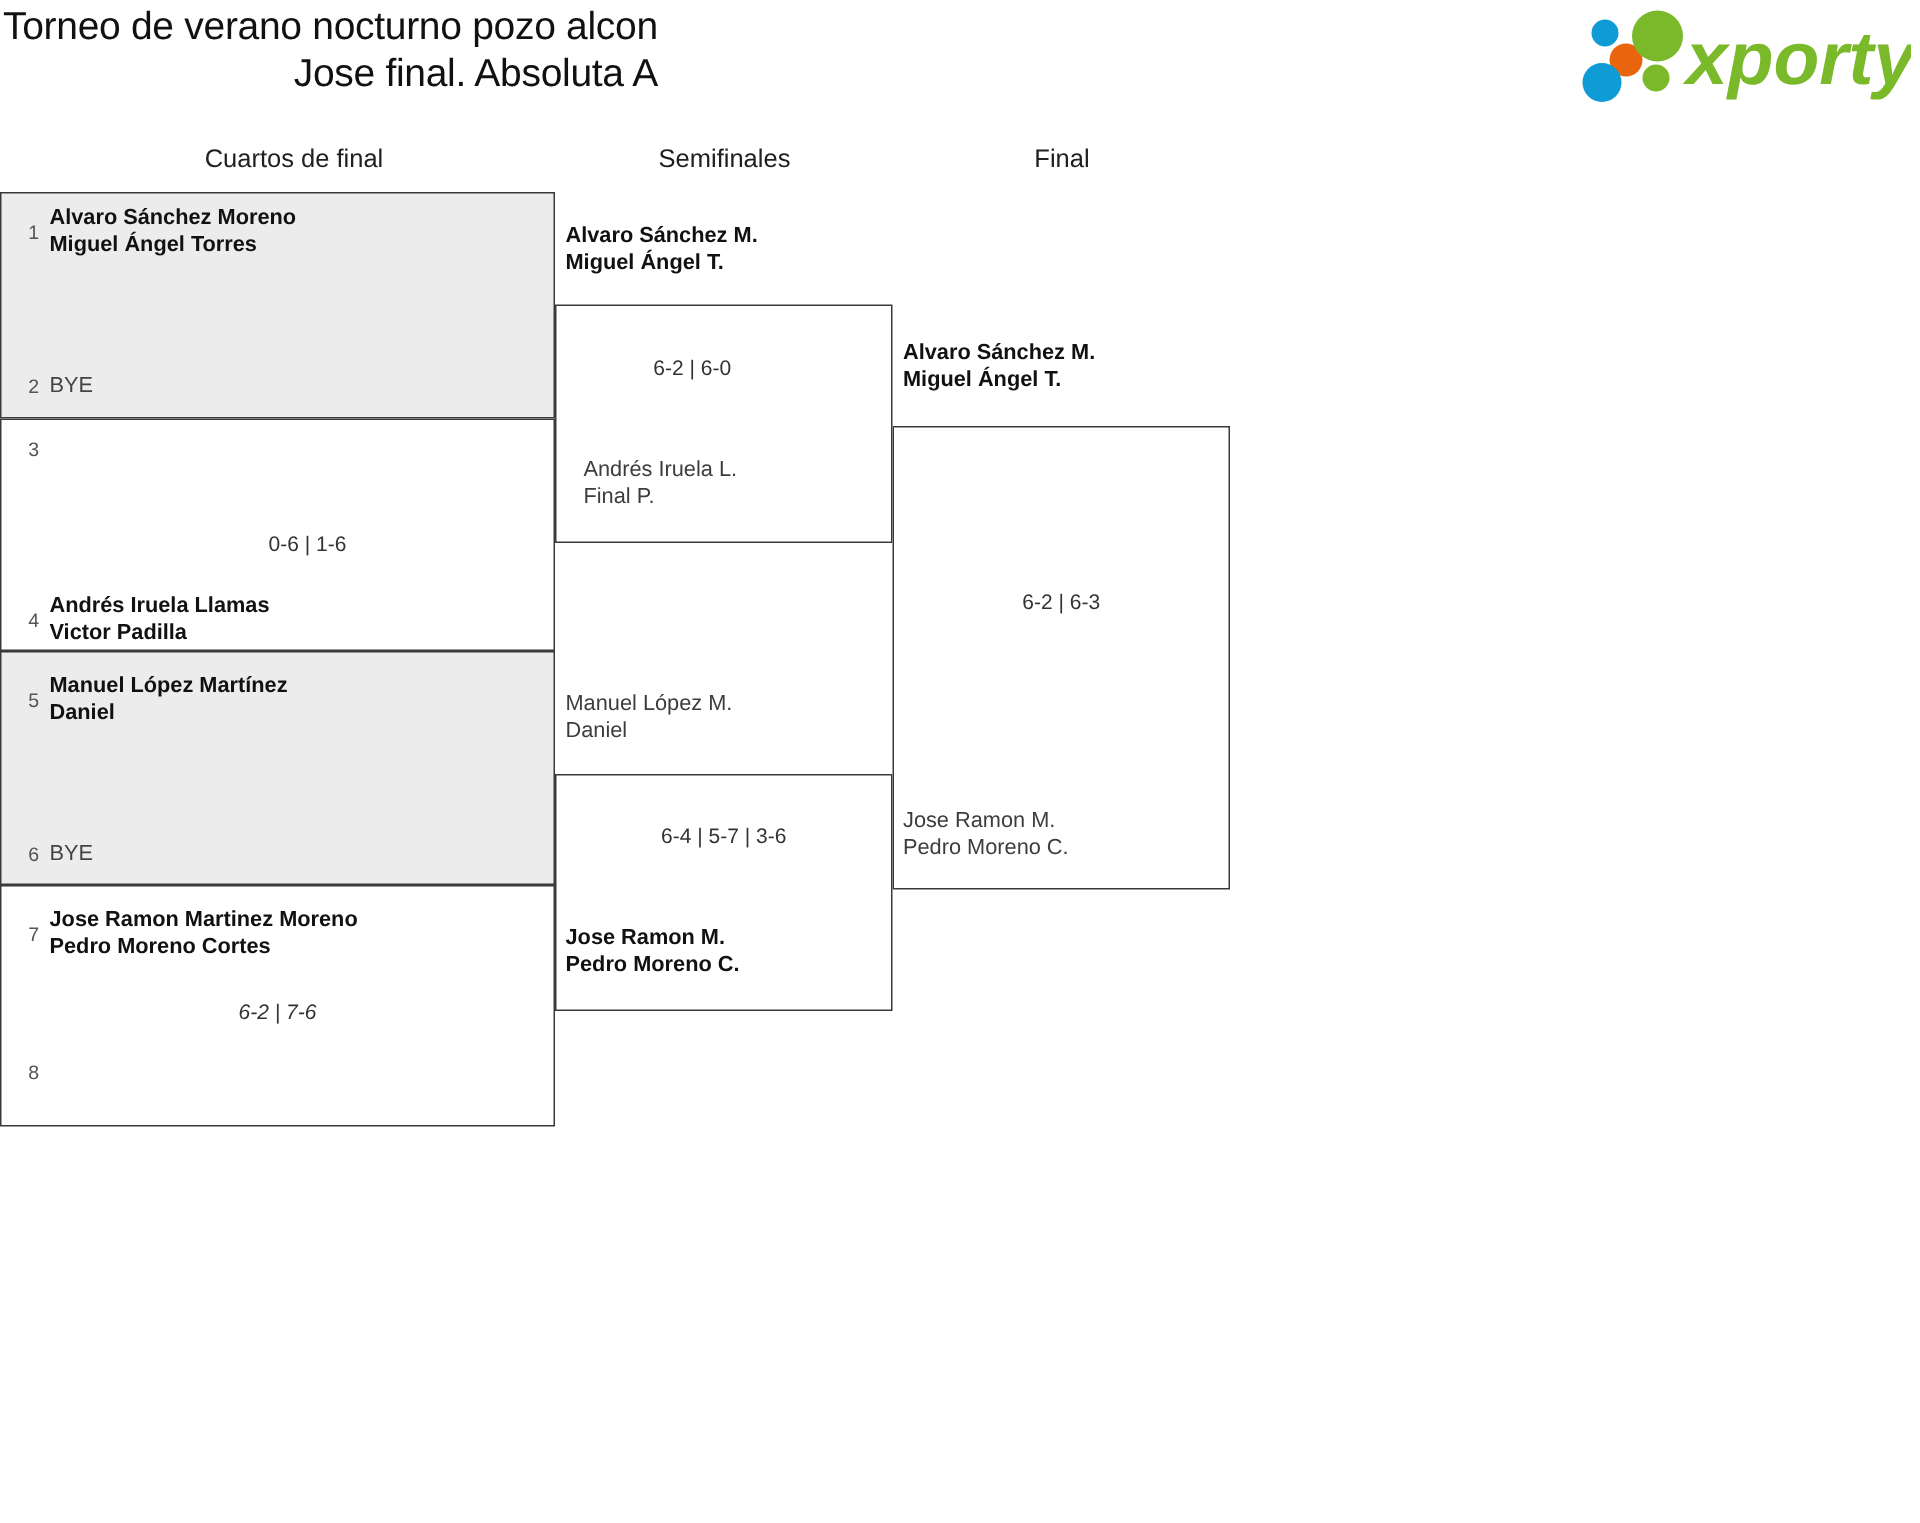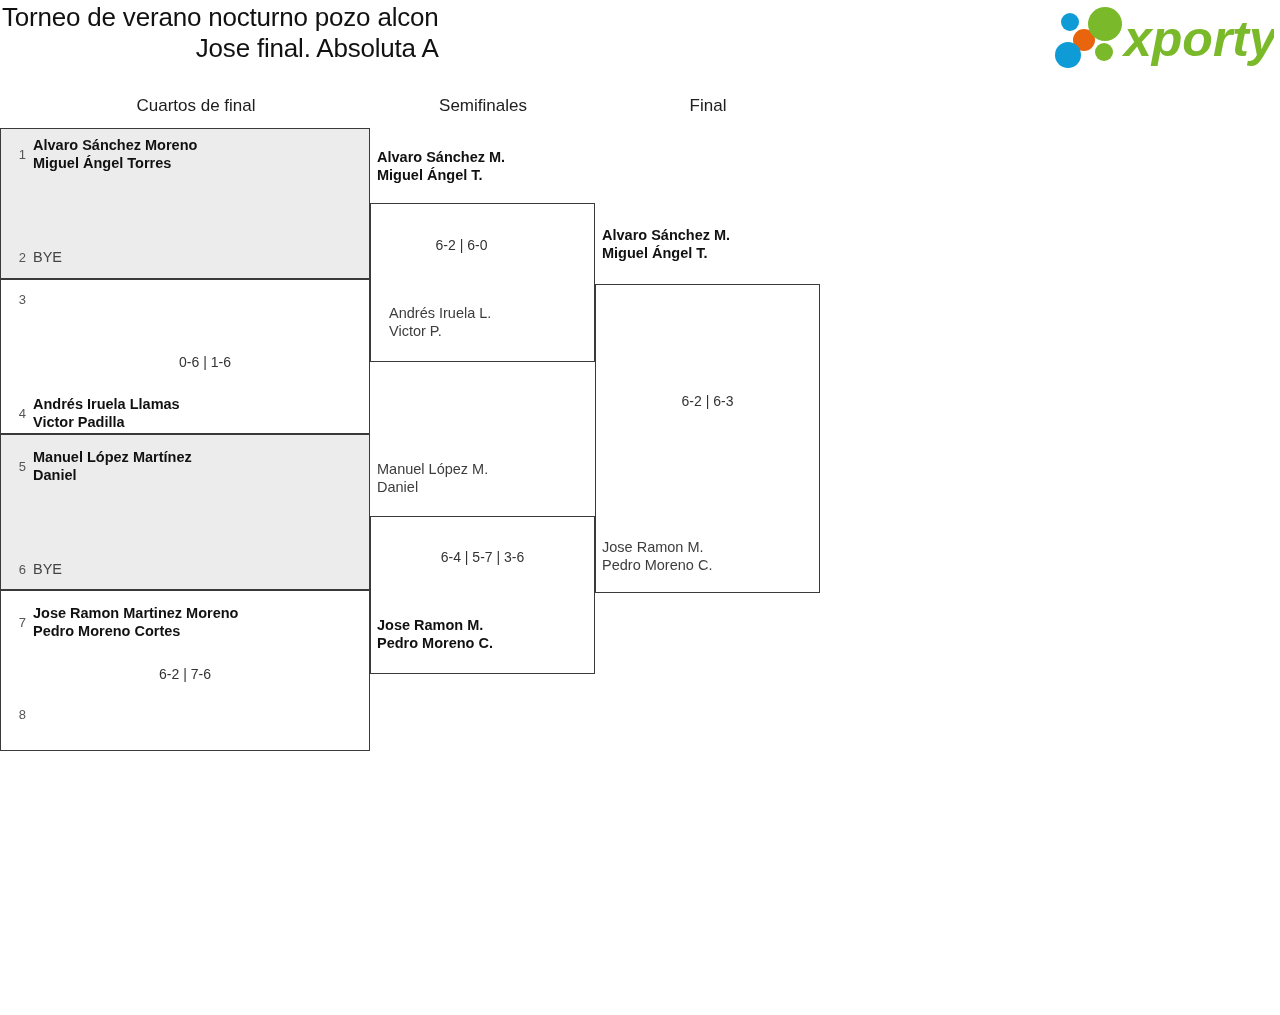--- a/index.html
+++ b/index.html
@@ -61,21 +61,21 @@
   #t1{left:4px; top:136px;}
   #t2{left:4px; top:248px;}
   #t3{left:4px; top:292px;}
   #t4{left:4px; top:395px;}
   #t5{left:4px; top:448px;}
   #t6{left:4px; top:560px;}
   #t7{left:4px; top:604px;}
   #t8{left:4px; top:707px;}
 
   #sc-qf2{left:0px;  top:354px;width:410px;}
-  #sc-qf4{left:0px;  top:666px;width:370px;}
+  #sc-qf4{left:0px;  top:666px;width:370px;font-style:italic;}
 
   
   #s1a{left:377px;top:148px;}
   #s1b{left:377px;top:304px;margin-left:12px;}
   #s2a{left:377px;top:460px;}
   #s2b{left:377px;top:616px;}
   #sc-sf1{left:370px;top:237px;width:183px;}
   #sc-sf2{left:370px;top:549px;width:225px;}
 
   
@@ -169,21 +169,21 @@
 
   <div class="team w" id="s1a">
     <div class="names">
       <span>Alvaro Sánchez M.</span>
       <span>Miguel Ángel T.</span>
     </div>
   </div>
   <div class="team l" id="s1b">
     <div class="names">
       <span>Andrés Iruela L.</span>
-      <span>Victor P.</span>
+      <span>Final P.</span>
     </div>
   </div>
   <div class="score" id="sc-sf1">6-2 | 6-0</div>
 
   <div class="team l" id="s2a">
     <div class="names">
       <span>Manuel López M.</span>
       <span>Daniel</span>
     </div>
   </div>

